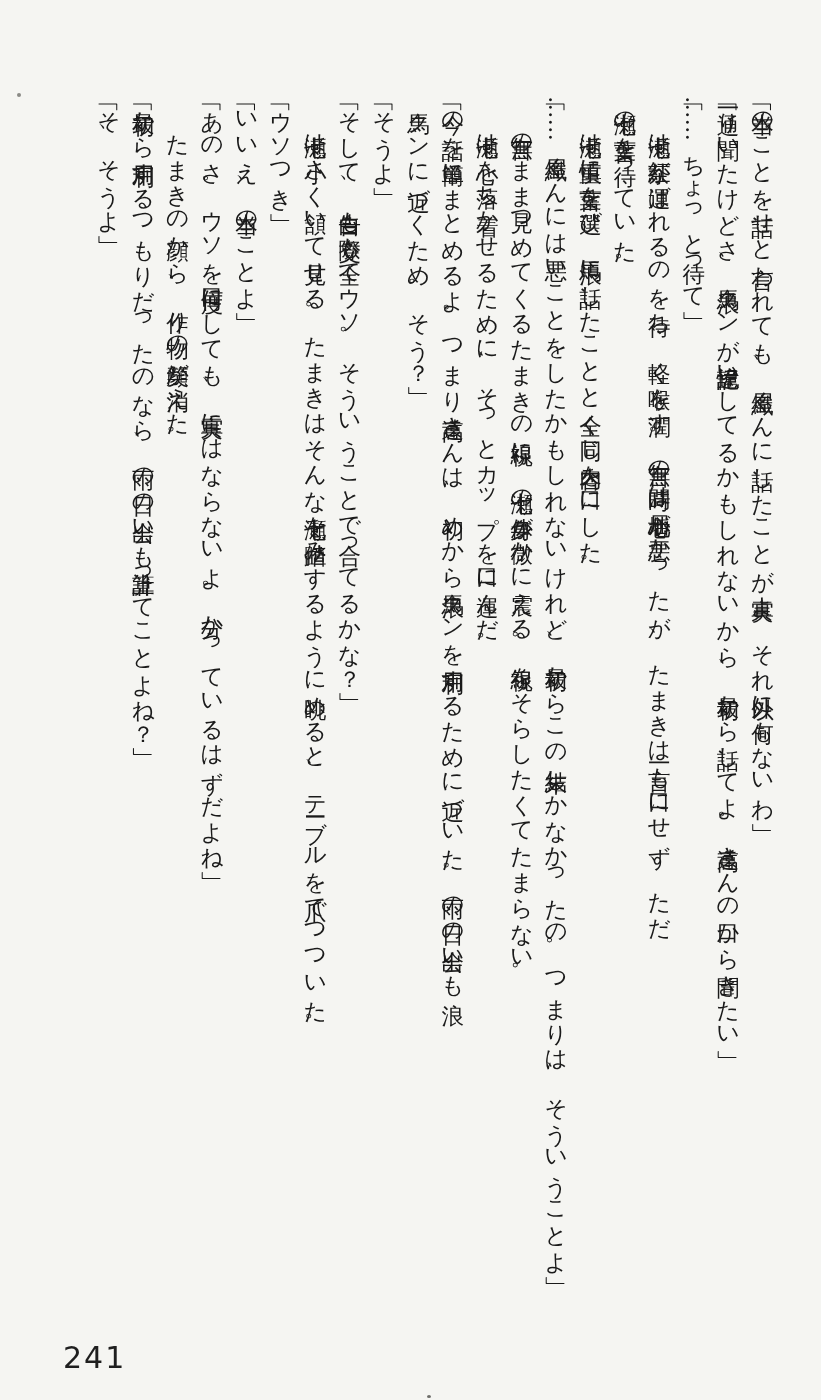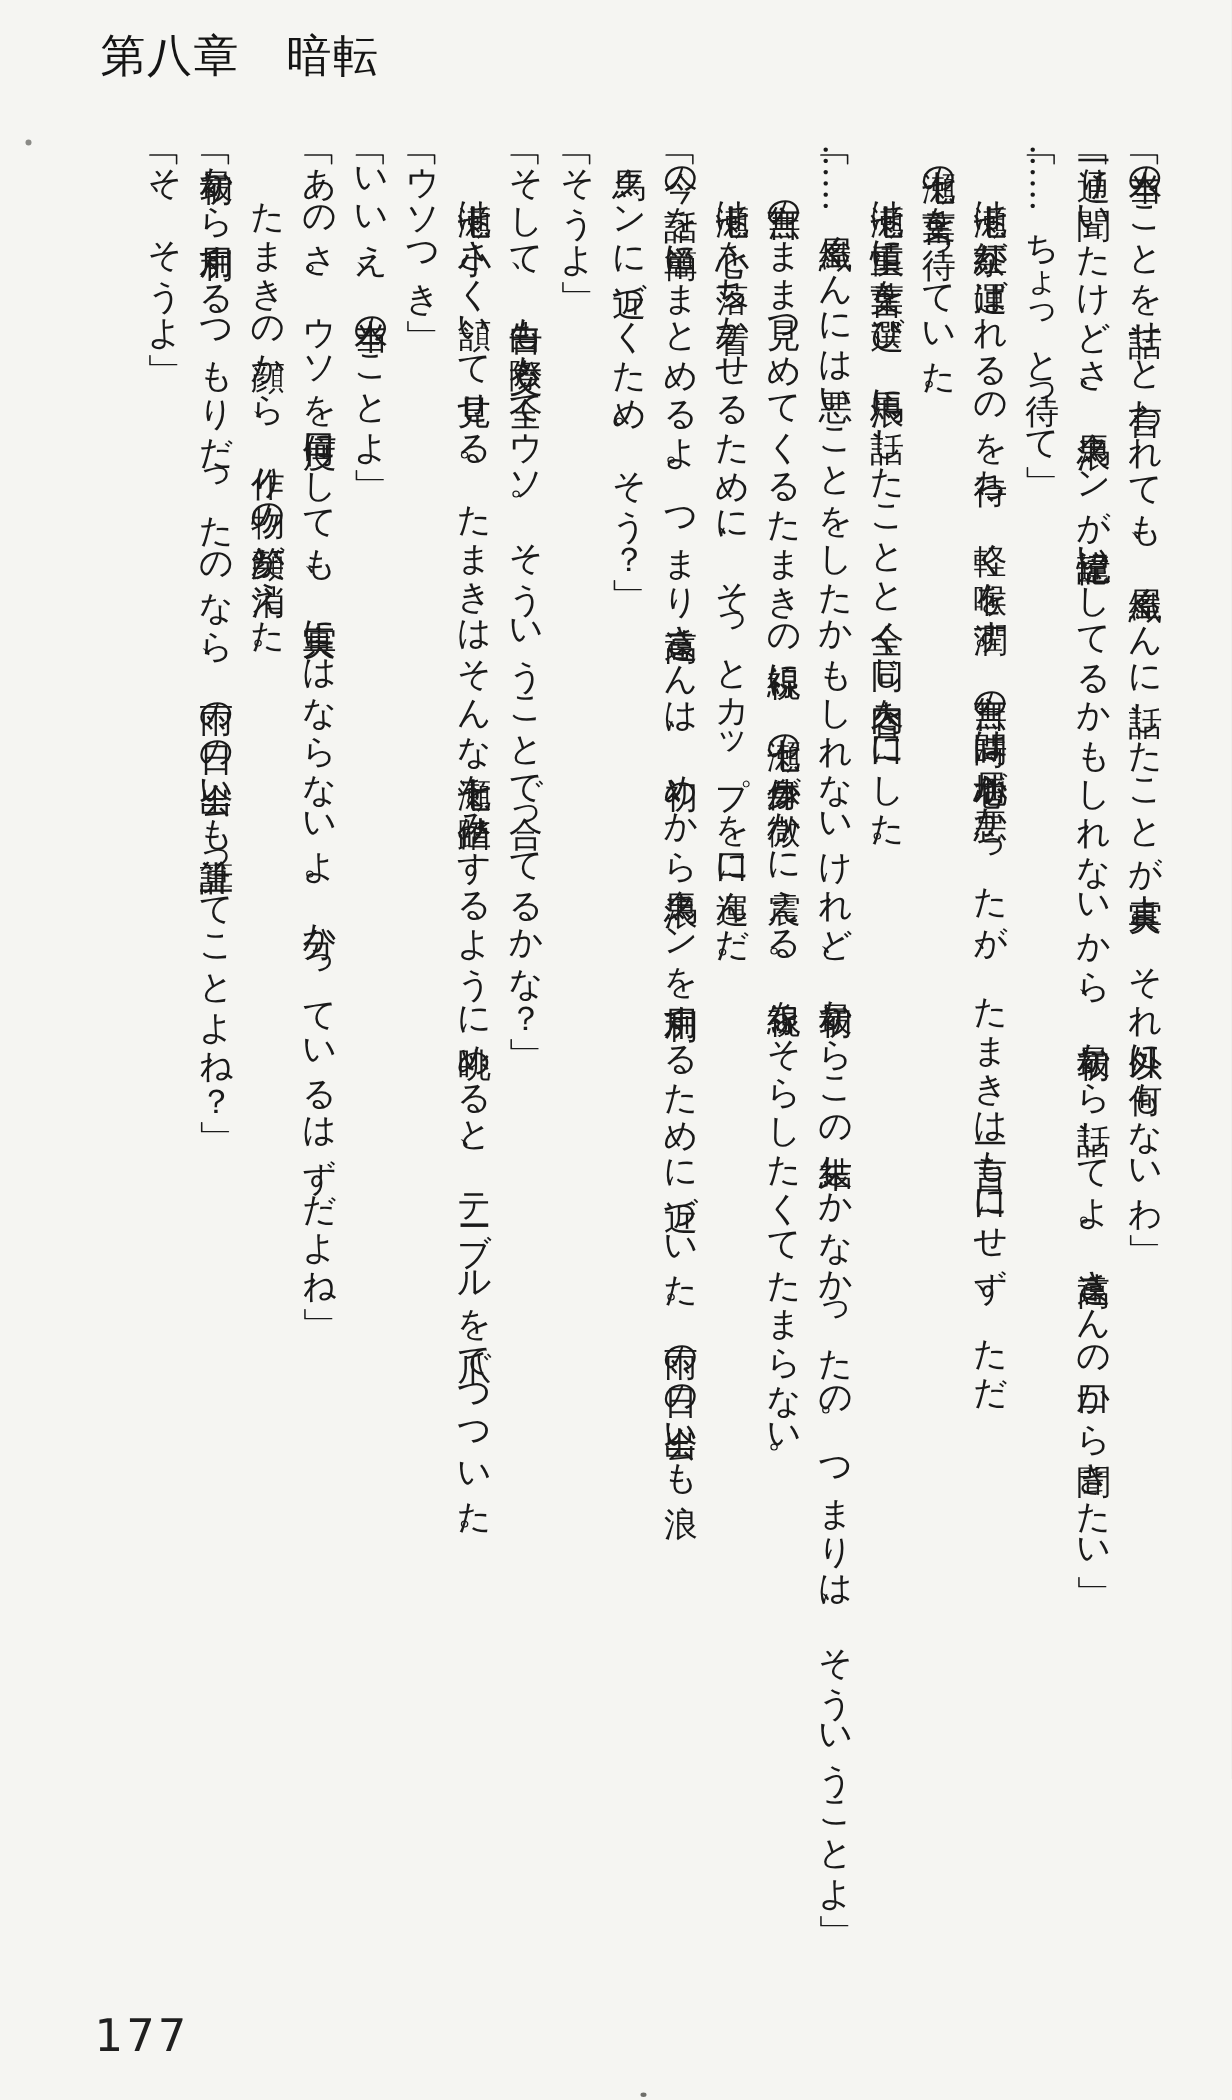--- a/index.html
+++ b/index.html
@@ -55,21 +55,20 @@
     background: #8a8a86;
     border-radius: 50%;
   }
   .speck-1 { left: 17px; top: 93px; width: 4px; height: 4px; }
   .speck-2 { left: 427px; top: 1395px; width: 4px; height: 3px; background: #6e6e6a; }
 </style>
 </head>
 <body>
 
 <div class="page">
-  <div class="chapter-header">第八章　暗転</div>
 
   <div class="vtext">
       <div class="vline">「本当のことを話せと言われても、織屋くんに話したことが真実よ。それ以外に何もないわ」</div>
       <div class="vline">「一通り聞いたけどさ、浪馬クンが記憶違いしてるかもしれないから、最初から話してよ。高遠さんの口から聞きたい」</div>
       <div class="vline">「……ちょっと待って」</div>
       <div class="vline">　七瀬は紅茶が運ばれるのを待ち、軽く喉を潤す。無言の時間は居心地が悪かったが、たまきは一言も口にせず、ただ</div>
       <div class="vline">七瀬の言葉を待っていた。</div>
       <div class="vline">　七瀬は慎重に言葉を選び、浪馬に話したことと全く同じ内容を口にした。</div>
       <div class="vline">「……織屋くんには悪いことをしたかもしれないけれど、最初からこの結末しかなかったの。つまりは、そういうことよ」</div>
       <div class="vline">　無言のまま見つめてくるたまきの視線に、七瀬の身体が微かに震える。視線をそらしたくてたまらない。</div>
@@ -80,17 +79,17 @@
       <div class="vline">「そして、告白も交際も全てウソ。そういうことで合ってるかな？」</div>
       <div class="vline">　七瀬は小さく頷いて見せる。たまきはそんな七瀬を値踏みするように眺めると、テーブルを爪でつついた。</div>
       <div class="vline">「ウソつき」</div>
       <div class="vline">「いいえ、本当のことよ」</div>
       <div class="vline">「あのさ。ウソを何度口にしても、真実にはならないよ。分かっているはずだよね」</div>
       <div class="vline">　たまきの顔から、作り物の笑顔が消えた。</div>
       <div class="vline">「最初から利用するつもりだったのなら、雨の日の出会いも計算上ってことよね？」</div>
       <div class="vline">「そ、そうよ」</div>
     </div>
 
-  <div class="page-number">177</div>
+  <div class="page-number">241</div>
 
   <div class="speck speck-1"></div>
   <div class="speck speck-2"></div>
 </div>
 
 </body></html>

